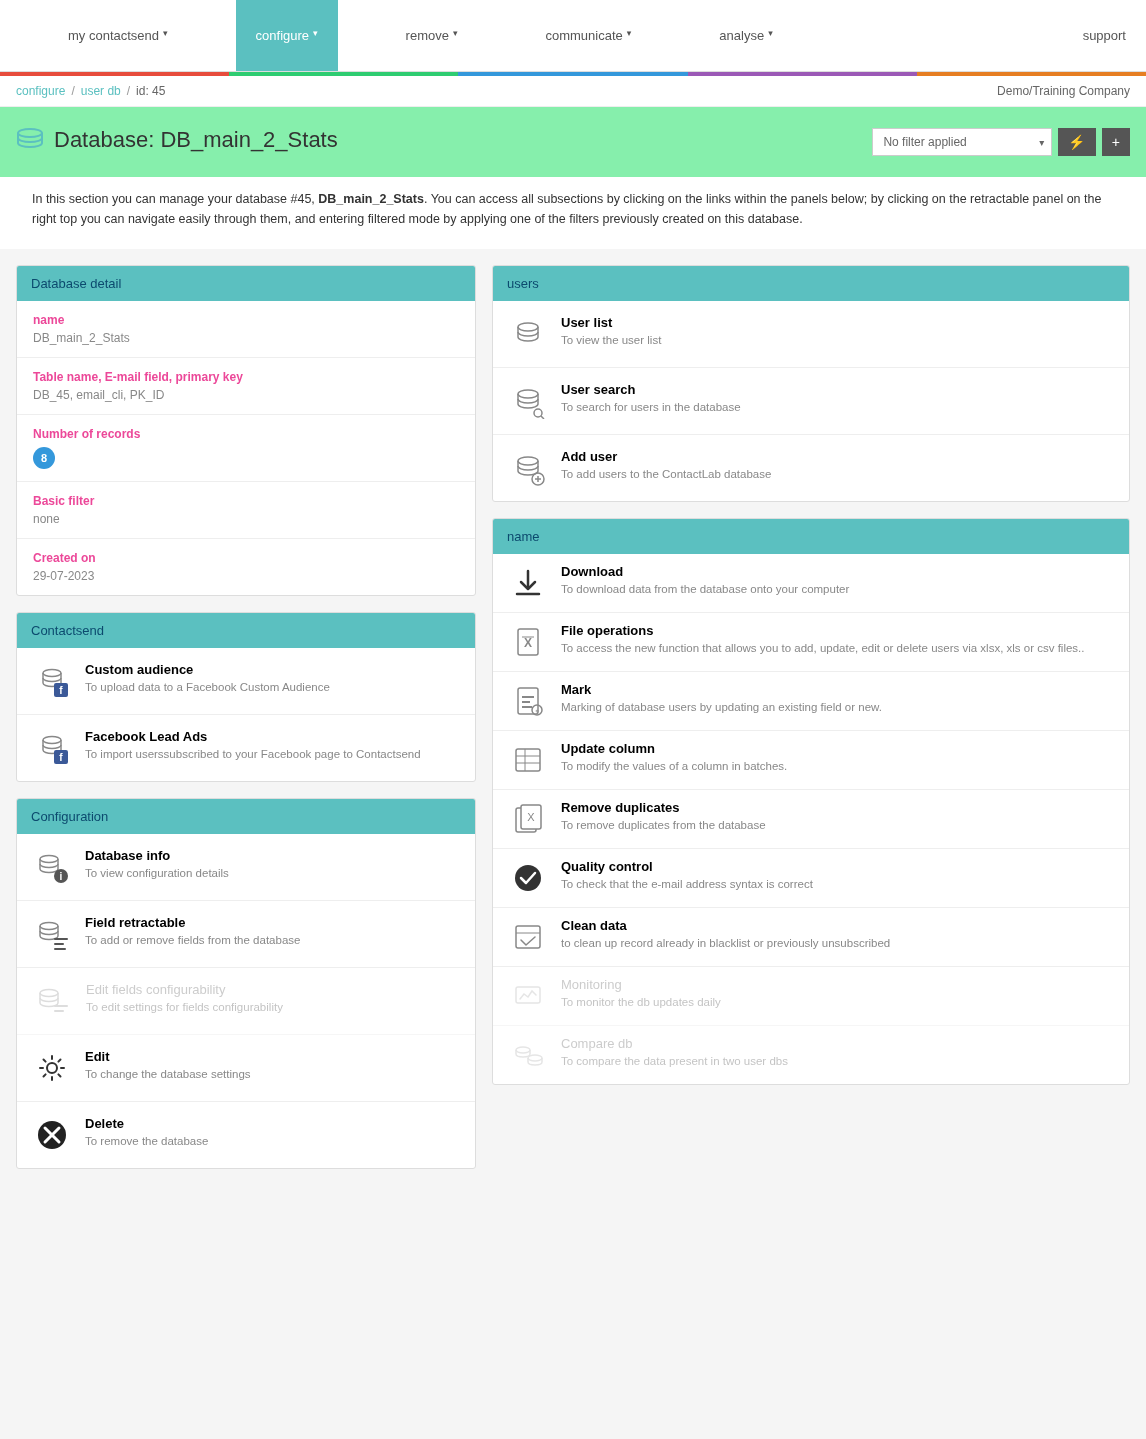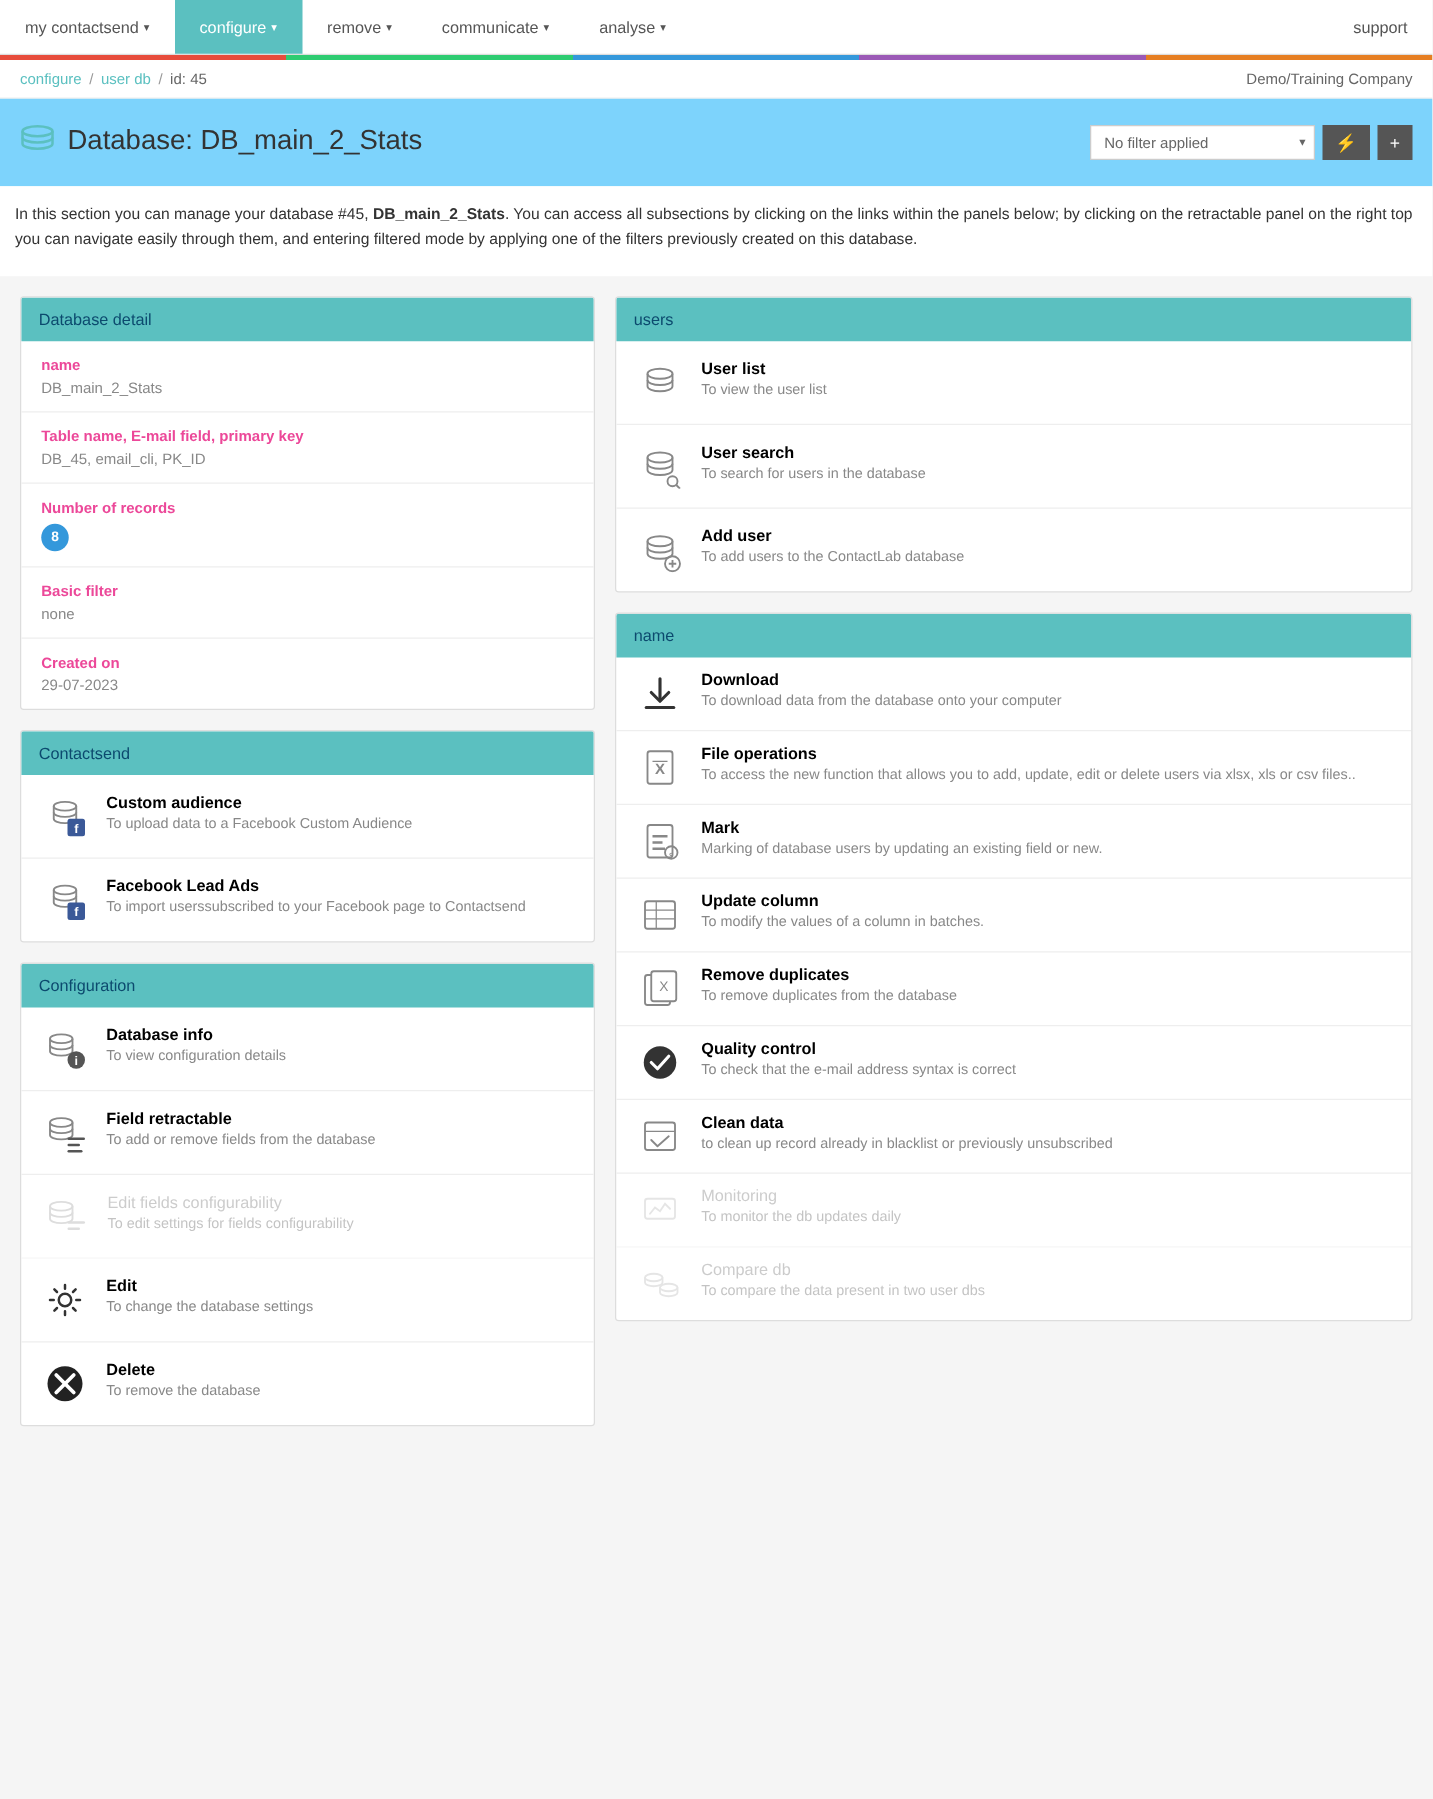--- a/index.html
+++ b/index.html
@@ -1,49 +1,49 @@
 <!DOCTYPE html>
 <html><head>
   <meta charset="utf-8">
   <style>
     * { box-sizing: border-box; margin: 0; padding: 0; }
     body { font-family: Arial, sans-serif; font-size: 13px; color: #333; background: #f5f5f5; }
 
     
     .top-nav { display: flex; align-items: center; background: #fff; border-bottom: 1px solid #ddd; padding: 0; }
-    .top-nav .nav-item { padding: 14px 20px; cursor: pointer; color: #555; font-size: 13px; text-decoration: none; display: flex; align-items: center; gap: 4px; }
+    .top-nav .nav-item { padding: 28px 20px; cursor: pointer; color: #555; font-size: 13px; text-decoration: none; display: flex; align-items: flex-start; gap: 4px; margin-left: 48px; }
     .top-nav .nav-item.active { background: #5bc0c0; color: #fff; }
     .top-nav .nav-item .arrow { font-size: 9px; }
     .top-nav .nav-spacer { flex: 1; }
     .top-nav .support { padding: 14px 20px; color: #555; cursor: pointer; }
 
     
     .color-bar { height: 4px; background: linear-gradient(to right, #e74c3c 0%, #e74c3c 20%, #2ecc71 20%, #2ecc71 40%, #3498db 40%, #3498db 60%, #9b59b6 60%, #9b59b6 80%, #e67e22 80%, #e67e22 100%); }
 
     
     .breadcrumb-bar { display: flex; justify-content: space-between; align-items: center; padding: 8px 16px; background: #fff; border-bottom: 1px solid #eee; }
     .breadcrumb { display: flex; gap: 6px; color: #666; font-size: 12px; }
     .breadcrumb a { color: #5bc0c0; text-decoration: none; }
     .breadcrumb .sep { color: #999; }
     .company-name { color: #666; font-size: 12px; }
 
     
-    .page-header { padding: 20px 16px 10px; background: #7dd3fc; }
+    .page-header { padding: 20px 16px 10px; background: #86efac; }
     .page-title-row { display: flex; align-items: center; gap: 10px; margin-bottom: 14px; }
     .db-icon { color: #5bc0c0; font-size: 22px; }
     .page-title { font-size: 22px; color: #333; font-weight: normal; }
 
     
     .filter-bar { display: flex; gap: 6px; float: right; margin-top: -10px; }
     .filter-select { border: 1px solid #ccc; padding: 6px 10px; font-size: 12px; color: #666; background: #fff; min-width: 180px; appearance: none; }
     .filter-btn { background: #555; color: #fff; border: none; padding: 6px 10px; cursor: pointer; font-size: 14px; }
     .filter-btn.add { background: #555; }
 
     
-    .description { padding: 12px 12px 20px; background: #fff; font-size: 12.5px; color: #333; line-height: 1.6; }
+    .description { padding: 12px 32px 20px; background: #fff; font-size: 12.5px; color: #333; line-height: 1.6; }
     .description strong { font-weight: bold; }
 
     
     .main-content { padding: 16px; display: flex; gap: 16px; }
     .left-col { flex: 0 0 460px; display: flex; flex-direction: column; gap: 16px; }
     .right-col { flex: 1; display: flex; flex-direction: column; gap: 16px; }
 
     
     .panel { border: 1px solid #ddd; border-radius: 3px; overflow: hidden; background: #fff; }
     .panel-header { background: #5bc0c0; color: #0c4a6e; padding: 10px 14px; font-size: 13px; }

